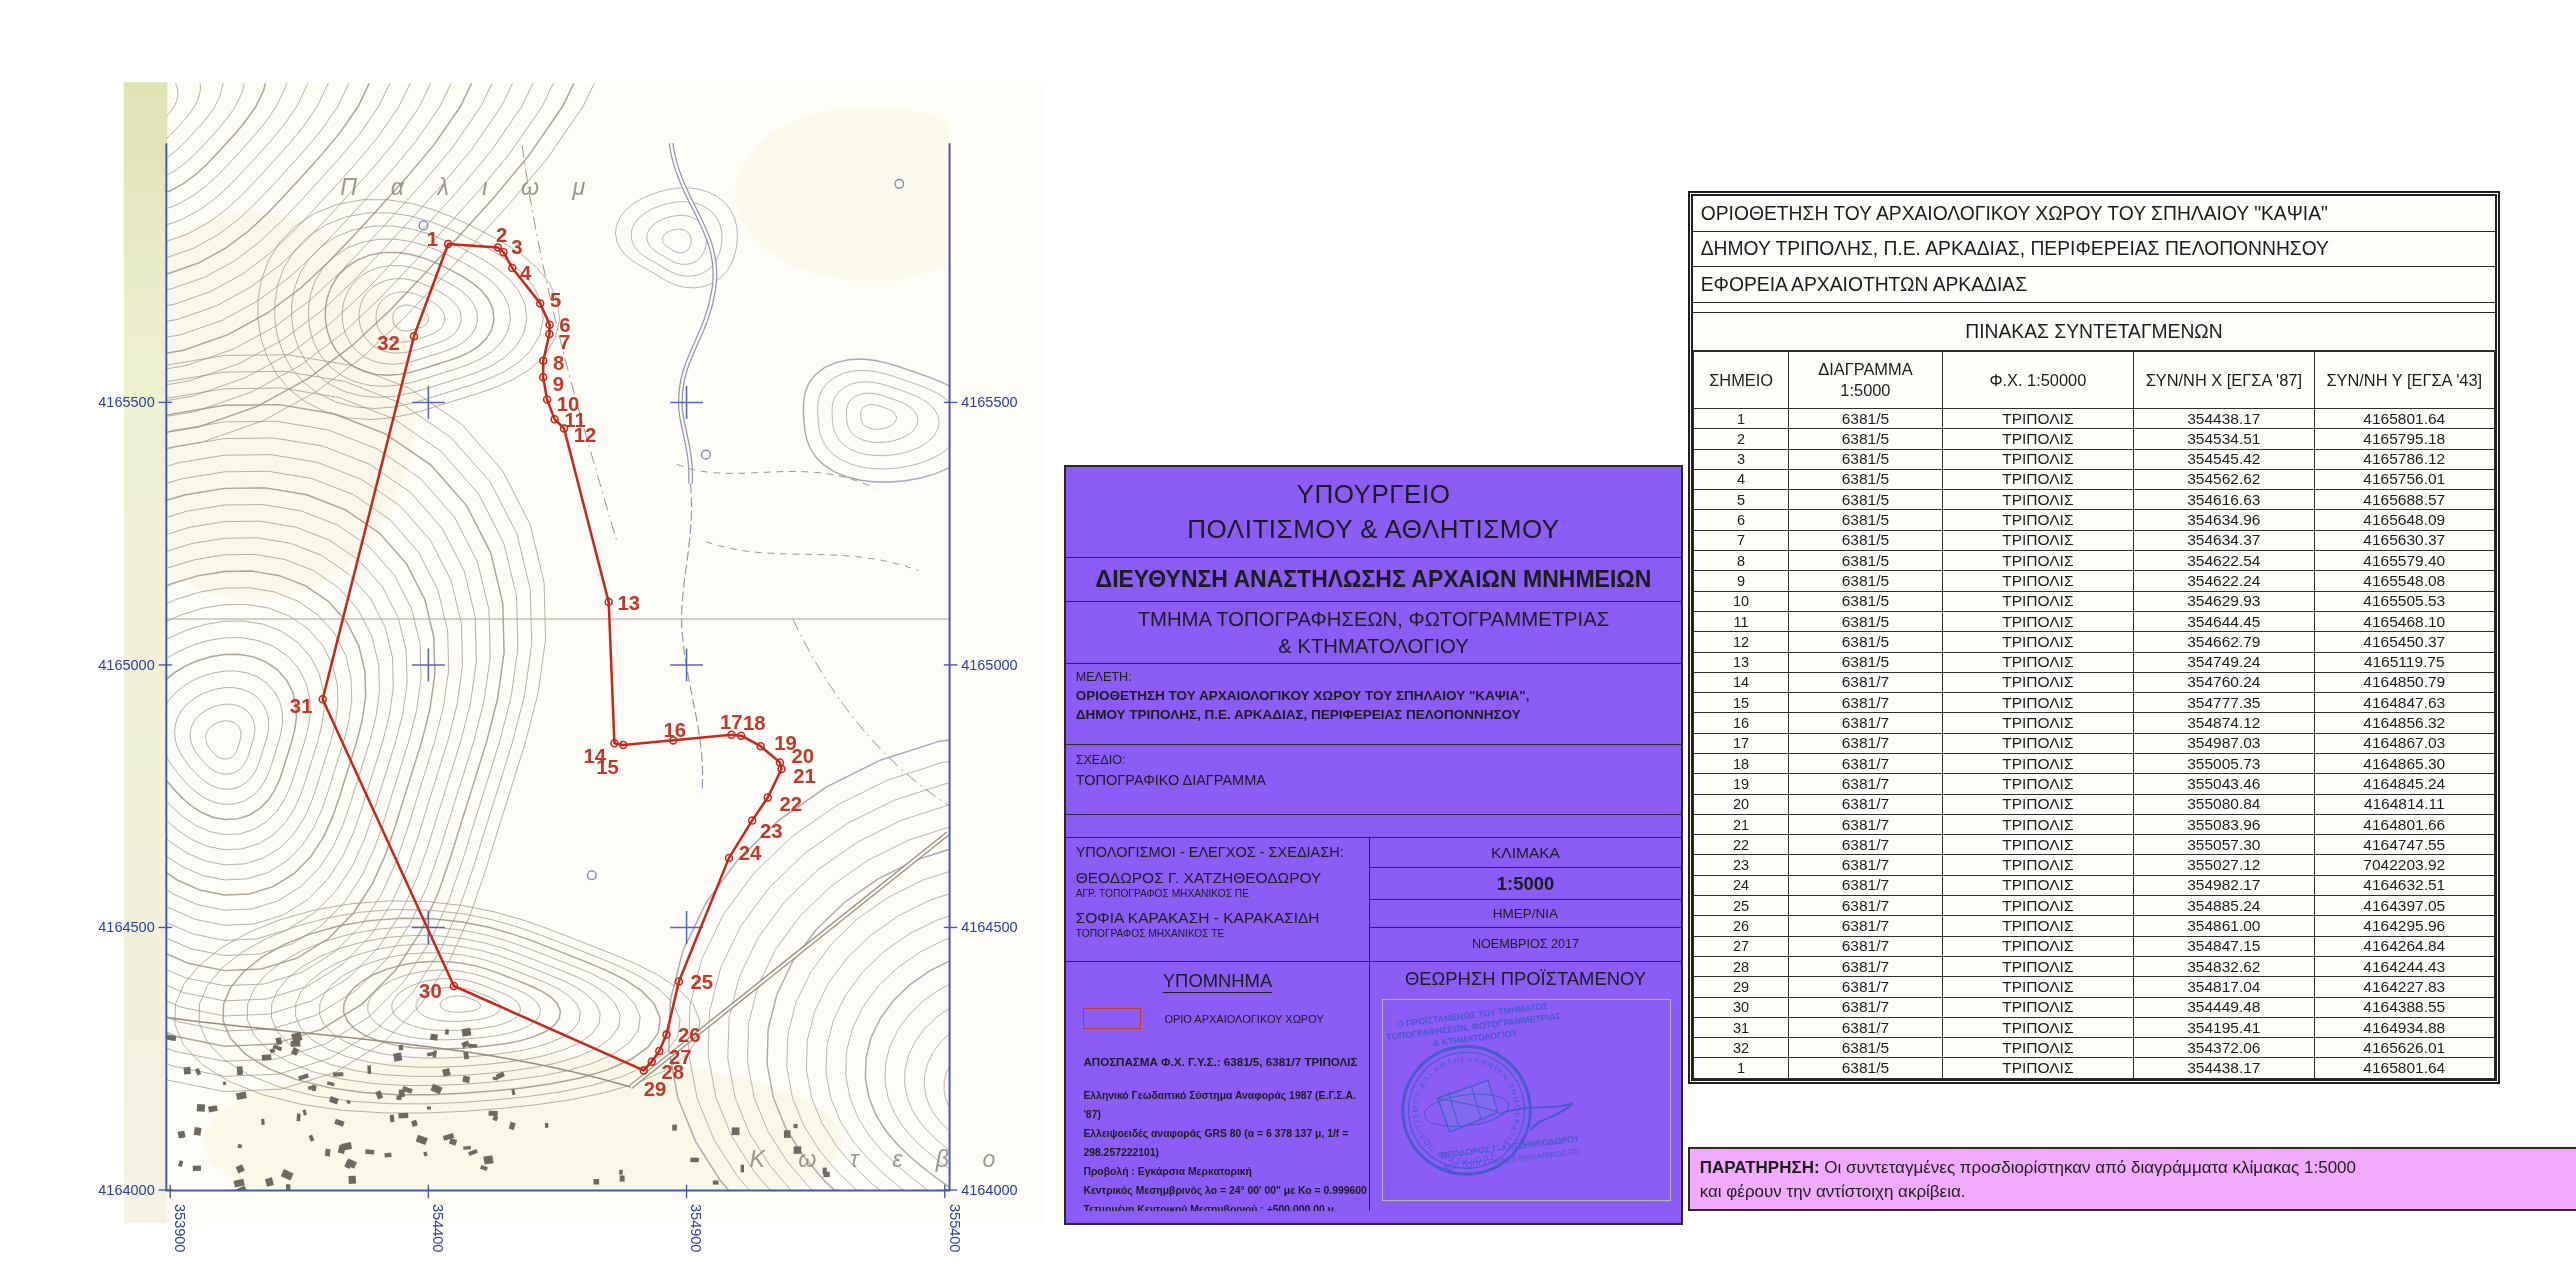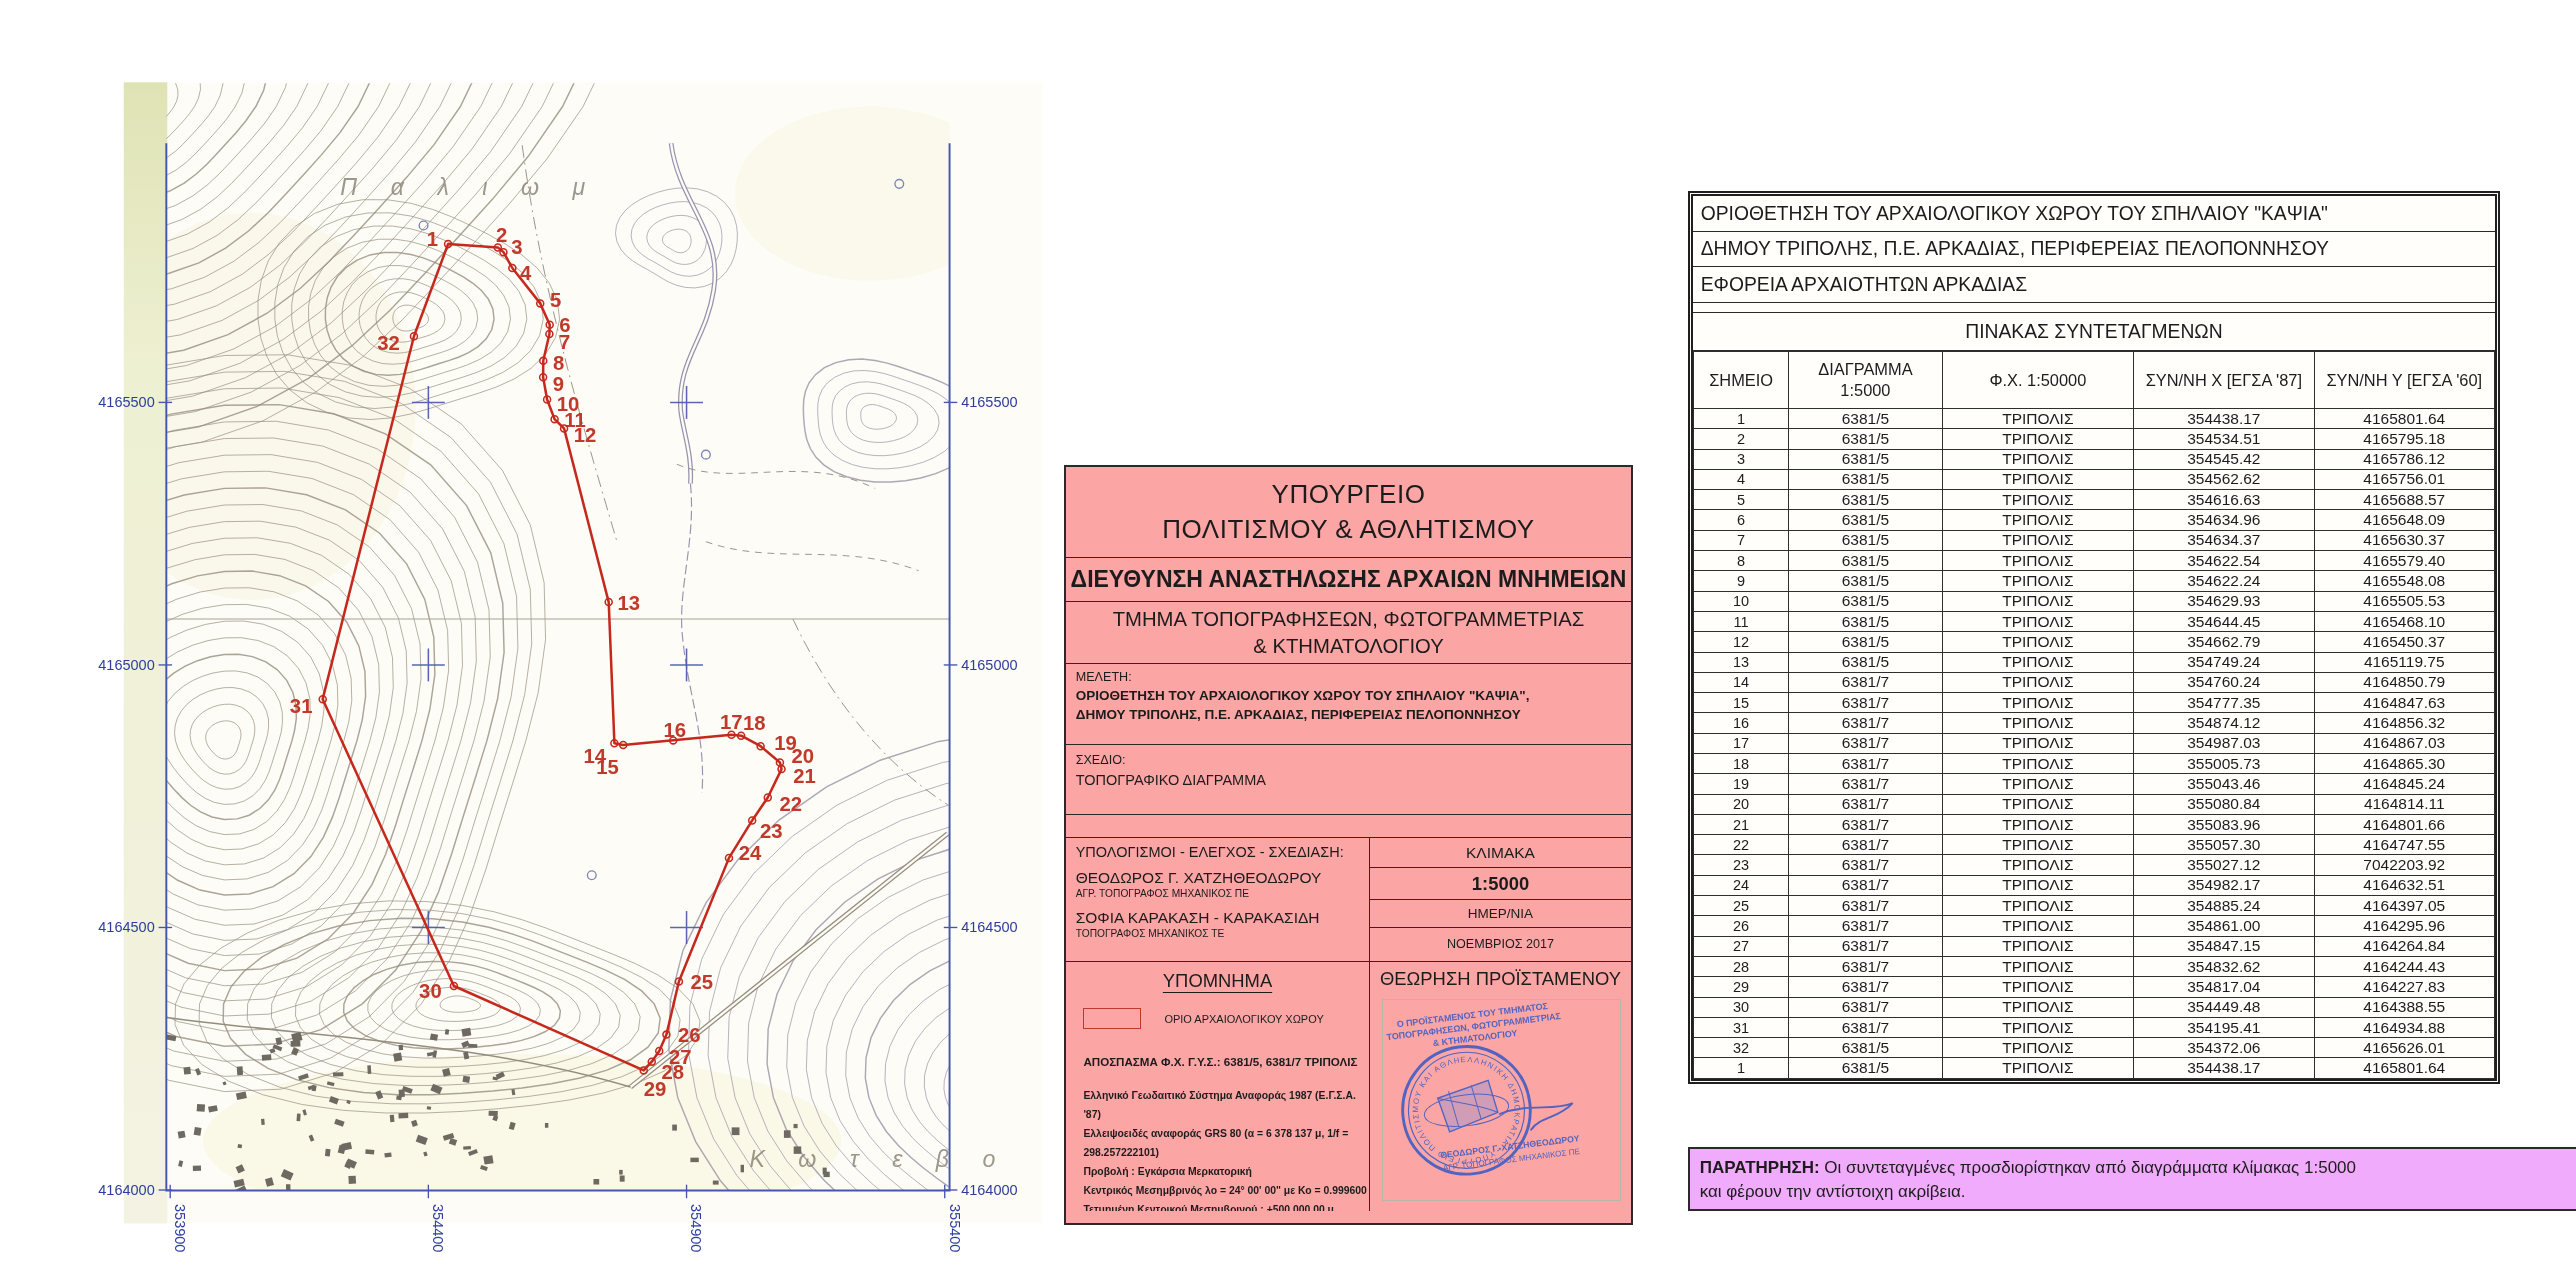--- a/index.html
+++ b/index.html
@@ -4,22 +4,22 @@
 <style>
   html,body{margin:0;padding:0;background:#ffffff;}
   .canvas{position:relative;width:2576px;height:1268px;background:#ffffff;overflow:hidden;
           font-family:"Liberation Sans",sans-serif;color:#1c1c1c;}
   svg text{font-family:"Liberation Sans",sans-serif;}
 
   
   #map-svg{position:absolute;left:0;top:0;}
 
   
-  .tb{position:absolute;left:1064px;top:465px;width:569px;height:760px;border:2.9px solid #2a2a2a;
-      background:#fca5a5;box-sizing:border-box;}
+  .tb{position:absolute;left:1064px;top:465px;width:619px;height:760px;border:2.9px solid #2a2a2a;
+      background:#8b5cf6;box-sizing:border-box;}
   .tb-row{border-bottom:1.9px solid #2a2a2a;box-sizing:border-box;overflow:hidden;}
   .tb-center{display:flex;flex-direction:column;align-items:center;justify-content:center;text-align:center;}
   .tb-ministry{height:91px;font-size:26px;letter-spacing:0.5px;line-height:1.35;}
   .tb-directorate{height:44px;font-size:23px;font-weight:bold;}
   .tb-department{height:62px;font-size:20.3px;line-height:1.3;}
   .tb-meleti{height:81px;padding:5.8px 9.7px;}
   .tb-label{font-size:12.6px;}
   .tb-meleti-lines{font-size:13.5px;font-weight:bold;line-height:1.45;margin-top:1.9px;}
   .tb-sxedio{height:70px;padding:7.7px 9.7px;}
   .tb-sxedio-val{font-size:14.5px;margin-top:5.8px;}
@@ -511,21 +511,21 @@
           <col style="width:191px">
           <col style="width:180px">
           <col style="width:180px">
         </colgroup>
       <thead>
           <tr id="coord-head">
             <th>ΣΗΜΕΙΟ</th>
             <th>ΔΙΑΓΡΑΜΜΑ<br>1:5000</th>
             <th>Φ.Χ. 1:50000</th>
             <th>ΣΥΝ/ΝΗ  Χ [ΕΓΣΑ '87]</th>
-            <th>ΣΥΝ/ΝΗ Υ [ΕΓΣΑ '60]</th>
+            <th>ΣΥΝ/ΝΗ Υ [ΕΓΣΑ '43]</th>
           </tr>
         </thead>
       <tbody id="coord-rows">
           <tr>
             <td>1</td>
             <td>6381/5</td>
             <td>ΤΡΙΠΟΛΙΣ</td>
             <td>354438.17</td>
             <td>4165801.64</td>
           </tr>

